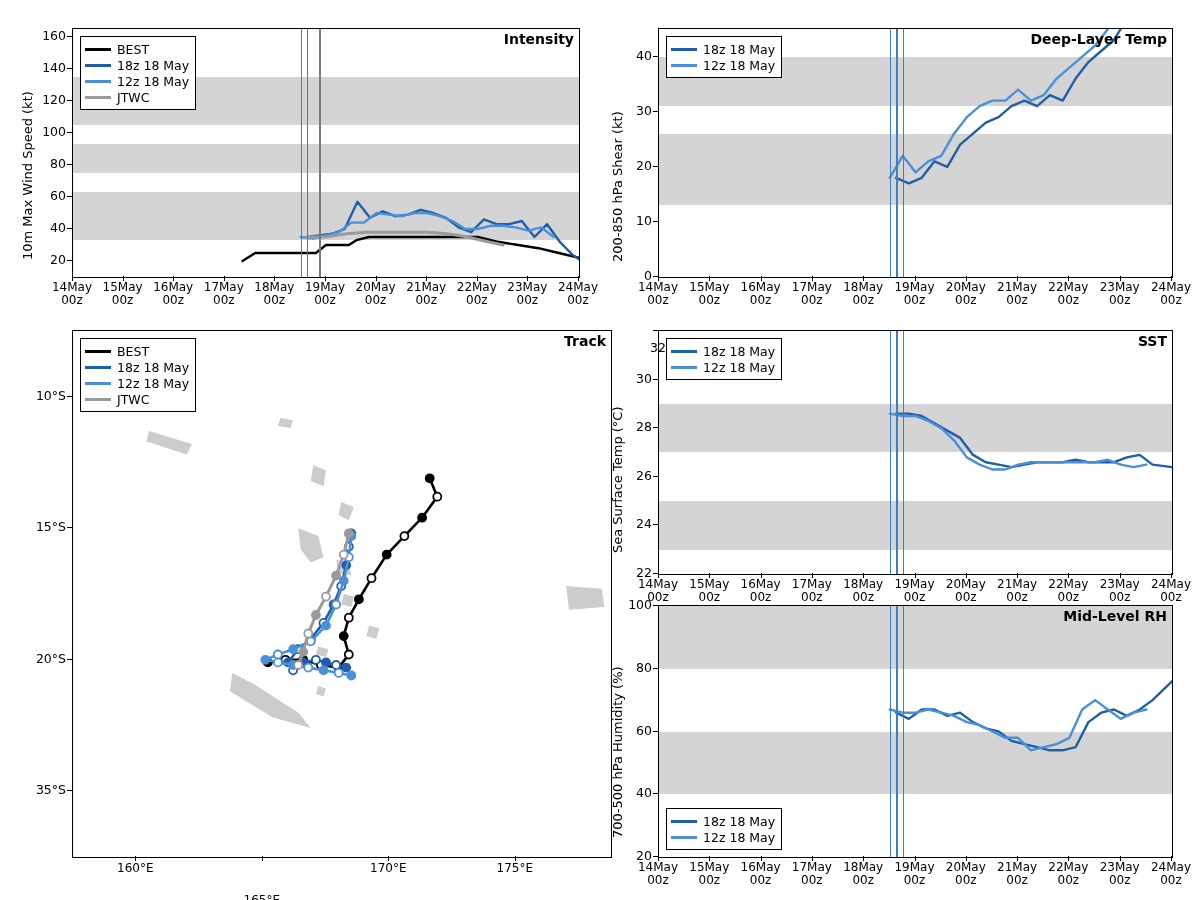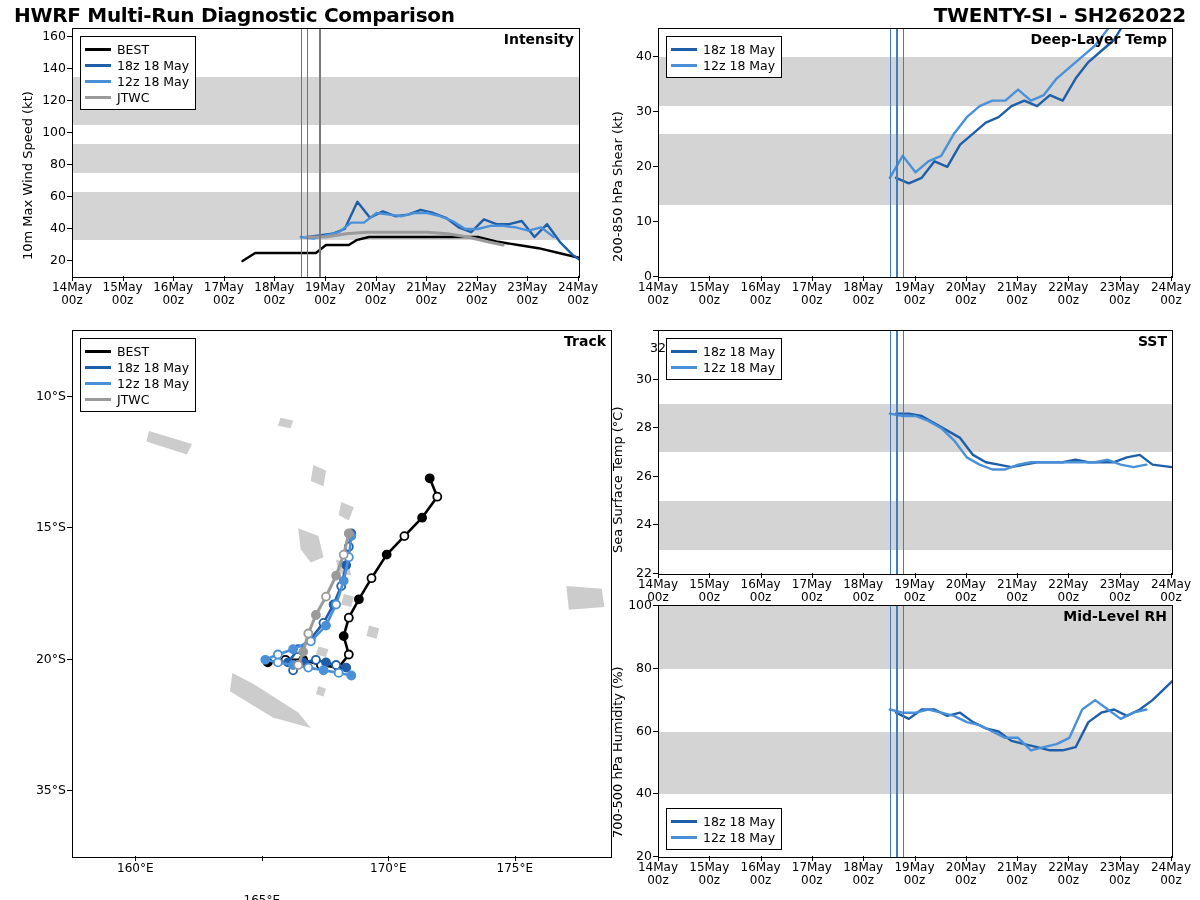--- a/index.html
+++ b/index.html
@@ -28,22 +28,20 @@
   .vline{position:absolute;top:0;bottom:0;width:1.5px;background:#3f7fc1;z-index:5;}
   .vline.grey{background:#7a7a7a;}
 
   .logo{position:absolute;left:8px;bottom:4px;width:150px;height:44px;}
 </style>
 </head>
 <body>
 
 <div class="page">
 
-  <div class="hdr-left">HWRF Multi-Run Diagnostic Comparison</div>
-  <div class="hdr-right">TWENTY-SI - SH262022</div>
 
   <div class="panel" id="p-int" style="left:72px;top:28px;width:508px;height:250px;">
     <div class="plotbox">
       <div class="band" style="top:0;height:0;"></div>
     <div class="band" style="top: 163.2px; height: 48px;"></div>
         <div class="band" style="top: 115.2px; height: 28.8px;"></div>
         <div class="band" style="top: 48px; height: 48px;"></div>
         <div class="vline" style="left: 227.7px;"></div>
         <div class="vline" style="left: 233.772px;"></div>
         <div class="vline grey" style="left: 246.422px;"></div>

